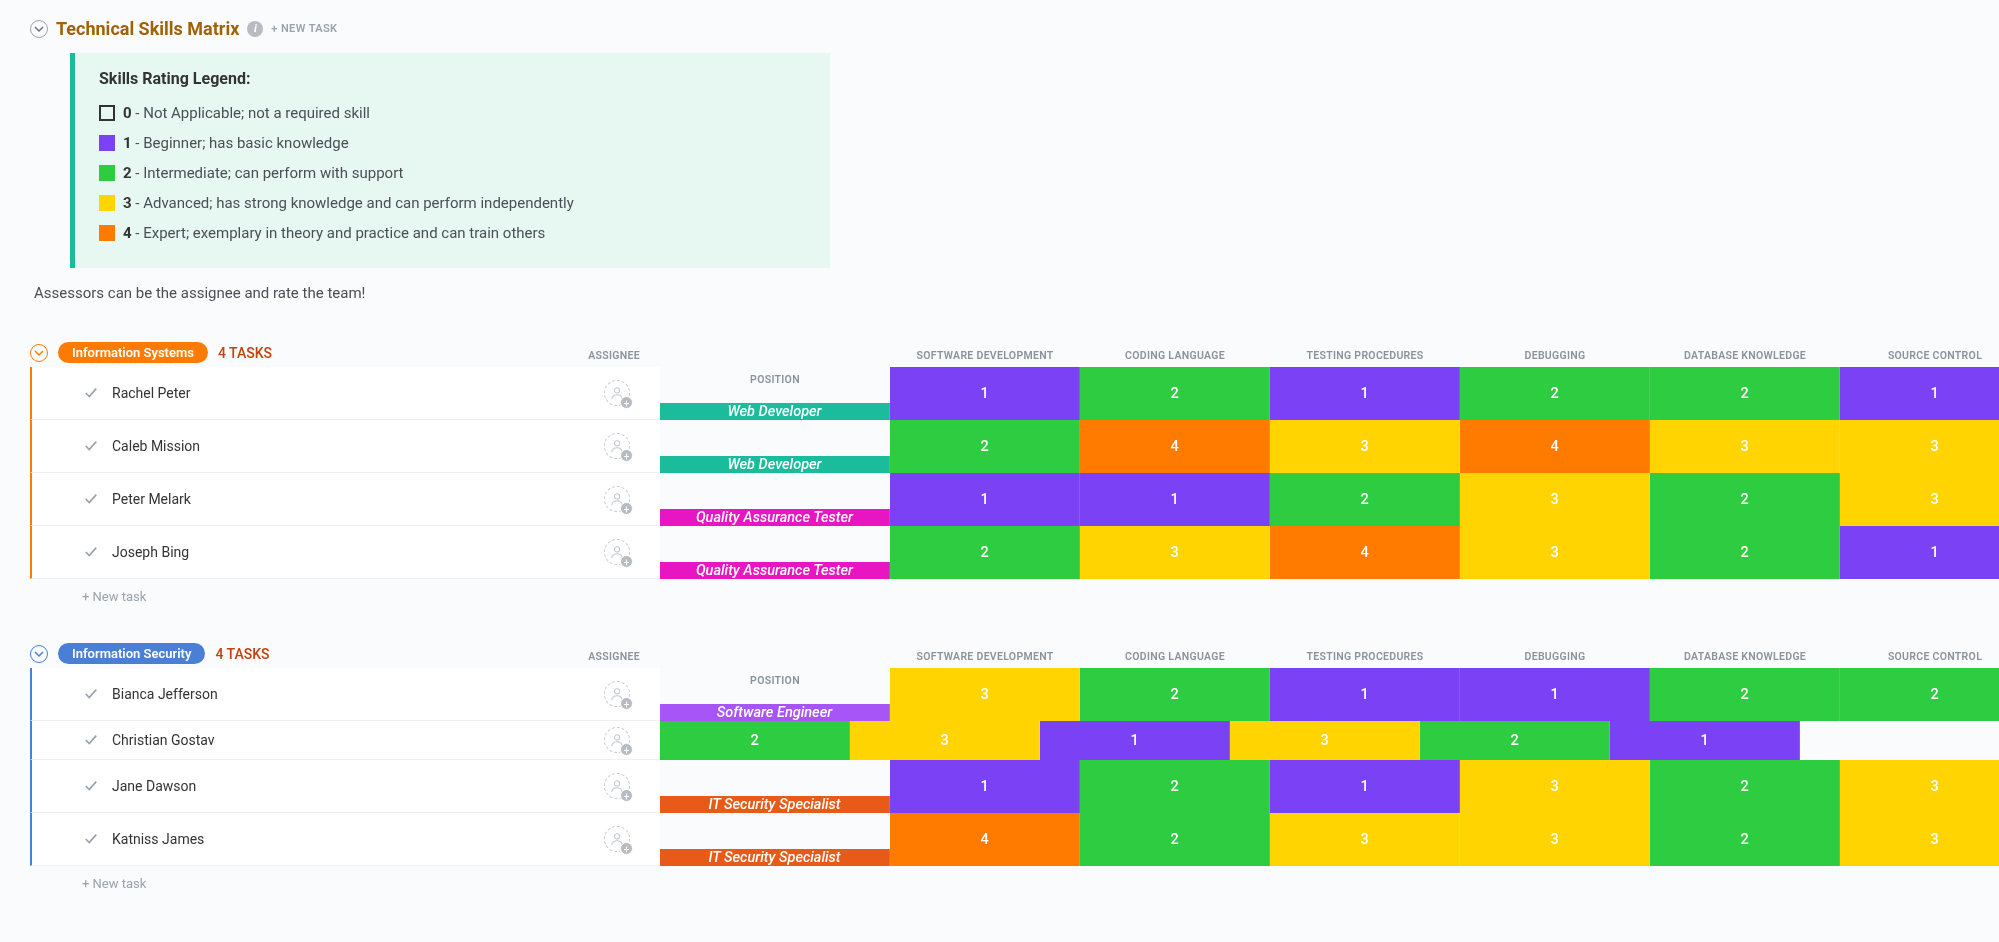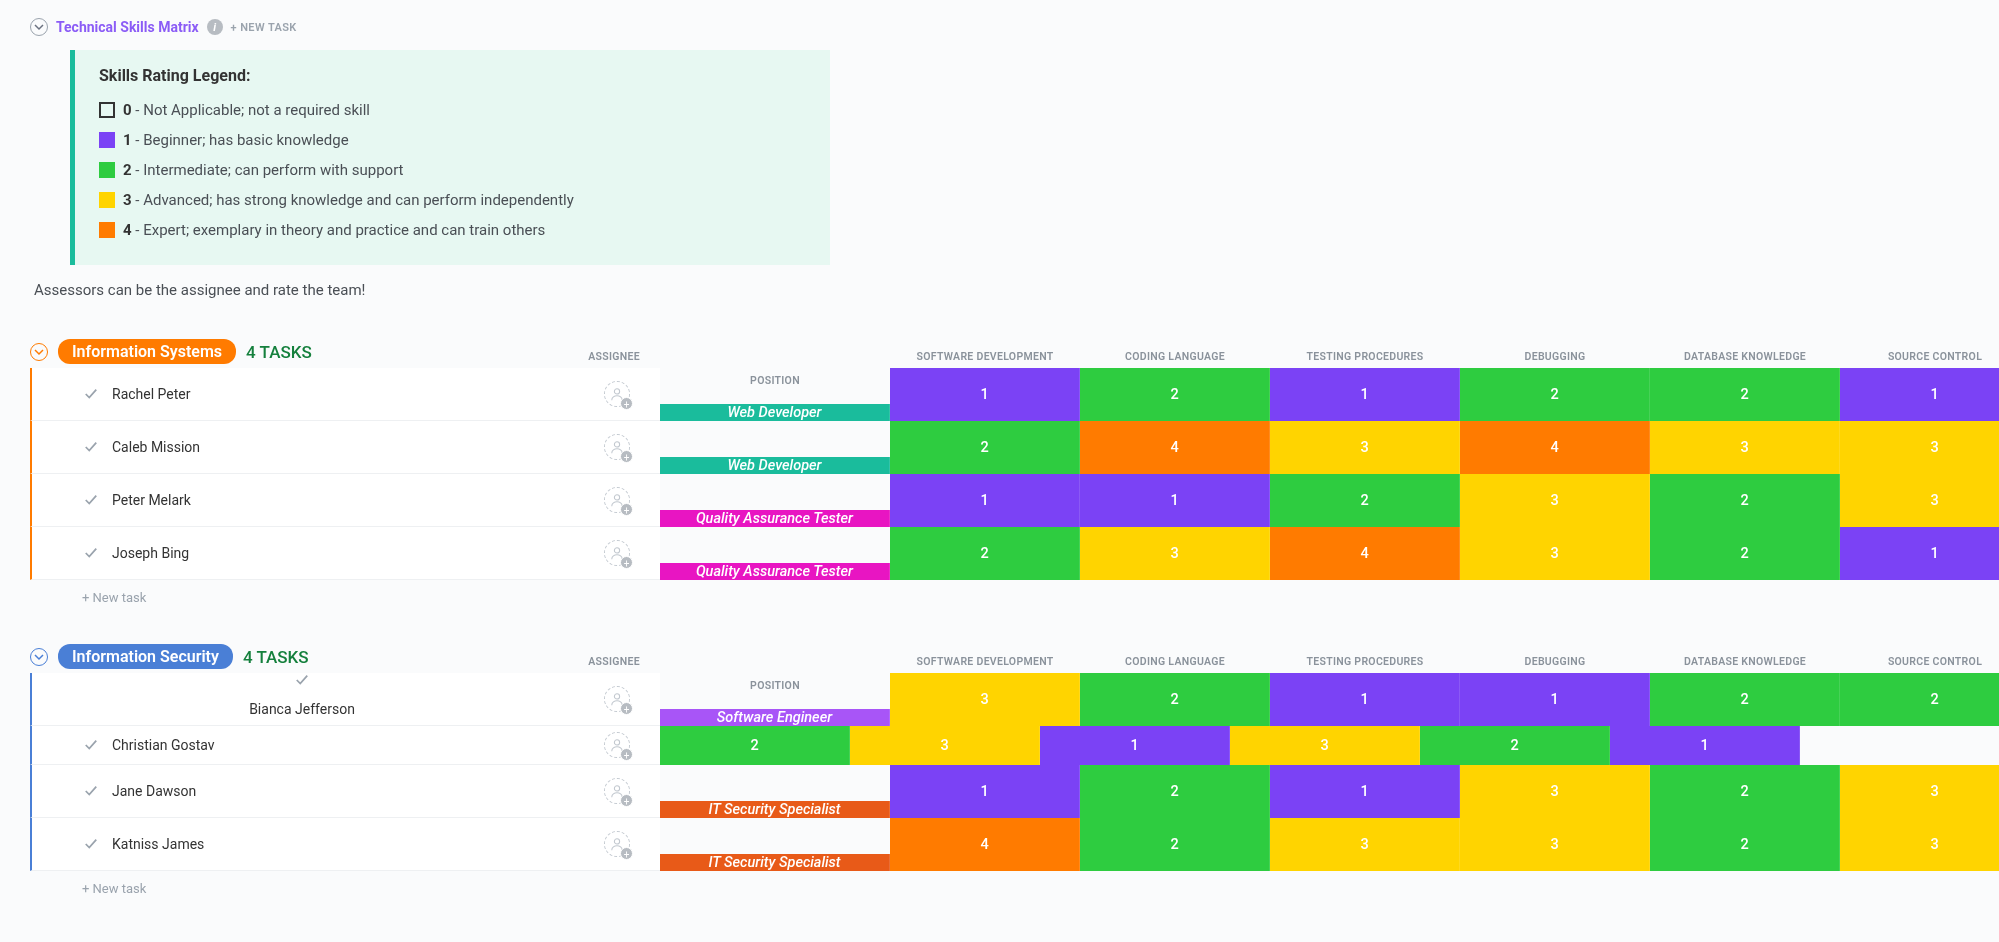--- a/index.html
+++ b/index.html
@@ -21,23 +21,23 @@
   }
   .collapse-circle {
     width: 18px; height: 18px;
     border: 1px solid #9aa3ad;
     border-radius: 50%;
     display: flex; align-items: center; justify-content: center;
     color: #6b7280;
   }
   .collapse-circle svg { width: 10px; height: 10px; }
   .section-title {
-    font-size: 14px;
+    font-size: 18px;
     font-weight: 700;
-    color: #8b5cf6;
+    color: #a16207;
   }
   .info-circle {
     width: 16px; height: 16px;
     background: #b7bcc2;
     color: #fff;
     border-radius: 50%;
     display: inline-flex; align-items: center; justify-content: center;
     font-size: 11px; font-weight: 700;
     font-style: italic;
   }
@@ -98,28 +98,28 @@
   }
   .group-collapse {
     width: 18px; height: 18px;
     border-radius: 50%;
     display: flex; align-items: center; justify-content: center;
     border: 1px solid;
   }
   .group-collapse svg { width: 10px; height: 10px; }
   .group-pill {
     color: #fff;
-    font-size: 16px;
+    font-size: 13px;
     font-weight: 600;
     padding: 3px 14px;
     border-radius: 12px;
   }
   .group-count {
-    color: #15803d;
-    font-size: 17px;
+    color: #c2410c;
+    font-size: 14px;
     font-weight: 500;
   }
   .table-row {
     display: flex;
     align-items: stretch;
     min-height: 39px;
   }
   .table-row.header-row {
     min-height: 24px;
     height: 24px;
@@ -402,21 +402,21 @@
         <div class="col assignee-col">ASSIGNEE</div>
         <div class="col data-col" data-wide="true">POSITION</div>
         <div class="col data-col">SOFTWARE DEVELOPMENT</div>
         <div class="col data-col">CODING LANGUAGE</div>
         <div class="col data-col">TESTING PROCEDURES</div>
         <div class="col data-col">DEBUGGING</div>
         <div class="col data-col">DATABASE KNOWLEDGE</div>
         <div class="col data-col">SOURCE CONTROL</div>
       </div>
       <div class="table-row body-row">
-        <div class="col name-col" style="border-left: 2px solid rgb(74, 127, 214); flex-direction: column;">
+        <div class="col name-col" style="border-left: 2px solid rgb(74, 127, 214);">
           <svg class="check-icon" viewBox="0 0 16 16">
             <path d="M2 8 L6 12 L14 3" fill="none" stroke="currentColor" stroke-width="2"></path>
           </svg>
           <span class="task-name">Bianca Jefferson</span>
         </div>
         <div class="col assignee-col">
           <span class="assignee-avatar">
             <svg viewBox="0 0 16 16">
               <circle cx="8" cy="5" r="3" fill="none" stroke="currentColor" stroke-width="1.2"></circle>
               <path d="M2 15c0-3 3-5 6-5s6 2 6 5" fill="none" stroke="currentColor" stroke-width="1.2"></path>

